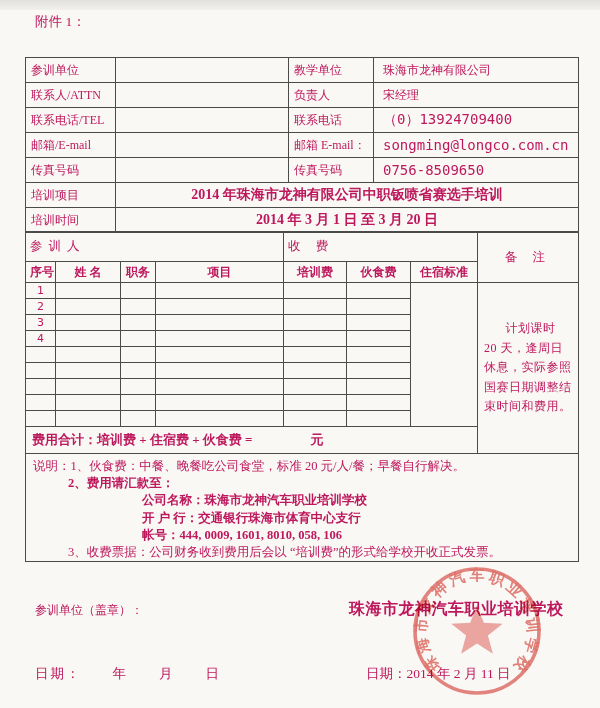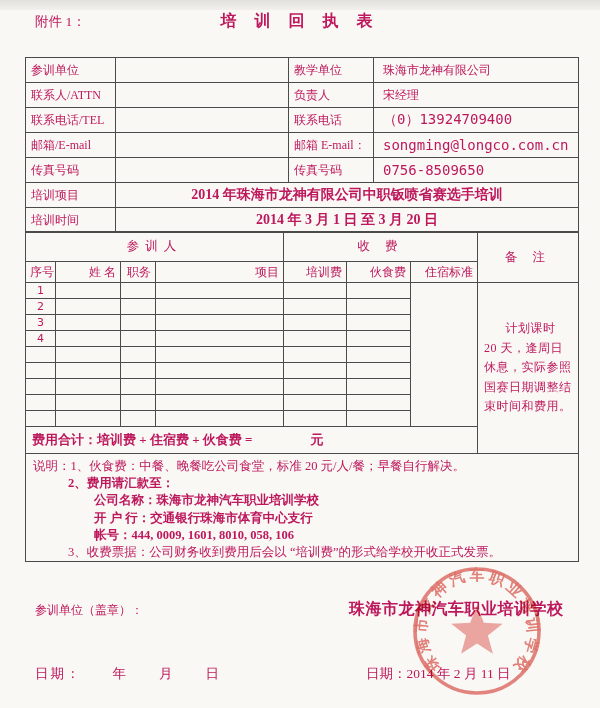--- a/index.html
+++ b/index.html
@@ -31,35 +31,35 @@
   .contact-table td.val { padding-left:9px; }
   .mono { font-family:"DejaVu Sans Mono","Liberation Mono",monospace; font-size:14px; }
   .span-val { text-align:center; font-weight:bold; font-size:14px; }
   
   .roster-table { left:25px; top:231px; width:553px; }
   .roster-table tr.group-row { height:30px; }
   .roster-table tr.cols-row { height:21px; }
   .roster-table tr.data-row { height:16px; }
   .roster-table tr.total-row { height:27px; }
   .roster-table tr.notes-row { height:106px; }
-  .roster-table td.c { text-align:right; }
-  .group-cell { text-align:center; letter-spacing:6px; font-size:12.5px; }
+  .roster-table td.c { text-align:center;font-weight:bold; }
+  .group-cell { letter-spacing:6px; font-size:12.5px; }
   .remark-head { text-align:center; letter-spacing:6px; font-size:12.5px; }
   .seq-cell { text-align:center; font-family:"DejaVu Sans","Liberation Sans",sans-serif; font-size:11px; }
   .remark-cell {
     vertical-align:middle; white-space:normal; padding:4px 6px;
     font-size:12px; line-height:19.5px; text-indent:1.8em; letter-spacing:.5px;
   }
   .total-cell { font-weight:bold; font-size:13px; padding-left:6px; }
   .total-unit { margin-left:58px; font-weight:bold; }
   .notes-cell { vertical-align:top; white-space:normal; padding:4px 6px 0 6px; }
   .notes-cell .nline { line-height:17.2px; font-size:12.5px; white-space:nowrap; }
   .nl1 { margin-left:1px; }
   .nl2 { margin-left:36px; font-weight:bold; }
-  .nl3,.nl4,.nl5 { margin-left:62px; font-weight:bold; }
+  .nl3,.nl4,.nl5 { margin-left:110px; font-weight:bold; }
   .nl6 { margin-left:36px; }
   
   .seal-hint { position:absolute; left:35px; top:602px; font-size:12px; }
   .org-name { position:absolute; left:349px; top:599px; font-size:16px; font-weight:bold; letter-spacing:.5px; }
   .date-blank { position:absolute; left:35px; top:665px; font-size:13.5px; letter-spacing:2px; }
   .date-filled { position:absolute; left:366px; top:665px; font-size:13.5px; }
   
   .stamp {
     position:absolute; left:407px; top:561px; width:140px; height:147px;
     mix-blend-mode:multiply; opacity:.9; pointer-events:none;
@@ -70,21 +70,20 @@
     font-family:"Liberation Serif","DejaVu Serif",serif;
   }
 </style>
 </head>
 <body>
 
 <div class="doc">
   <div class="scan-edge-top"></div>
 
   <div class="attachment-label">附件 1：</div>
-  <div class="page-title">培 训 回 执 表</div>
 
   <table class="contact-table">
     <colgroup>
         <col style="width:90px">
         <col style="width:173px">
         <col style="width:85px">
         <col style="width:205px">
       </colgroup>
     <tbody>
         <tr>

